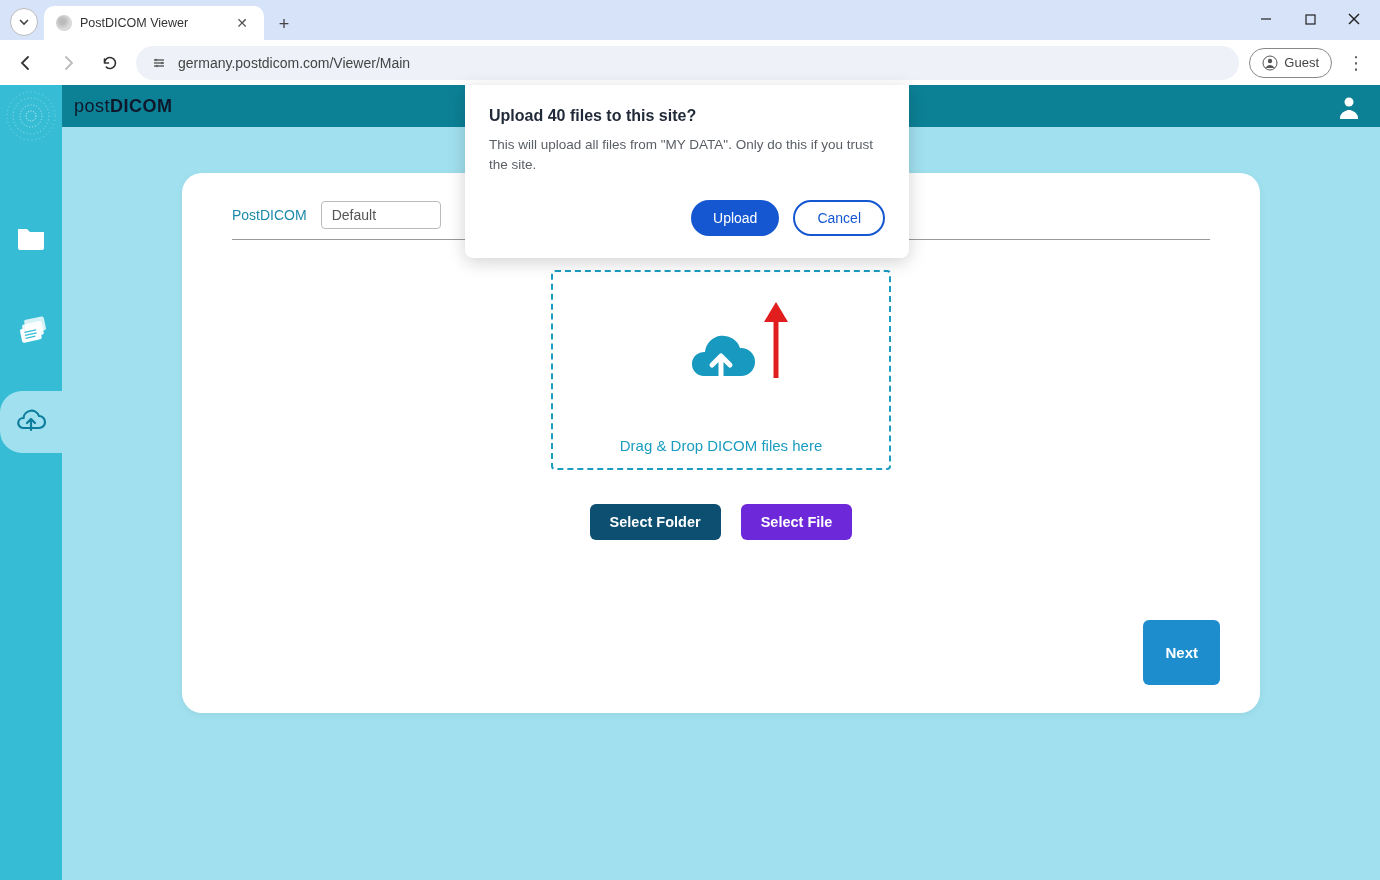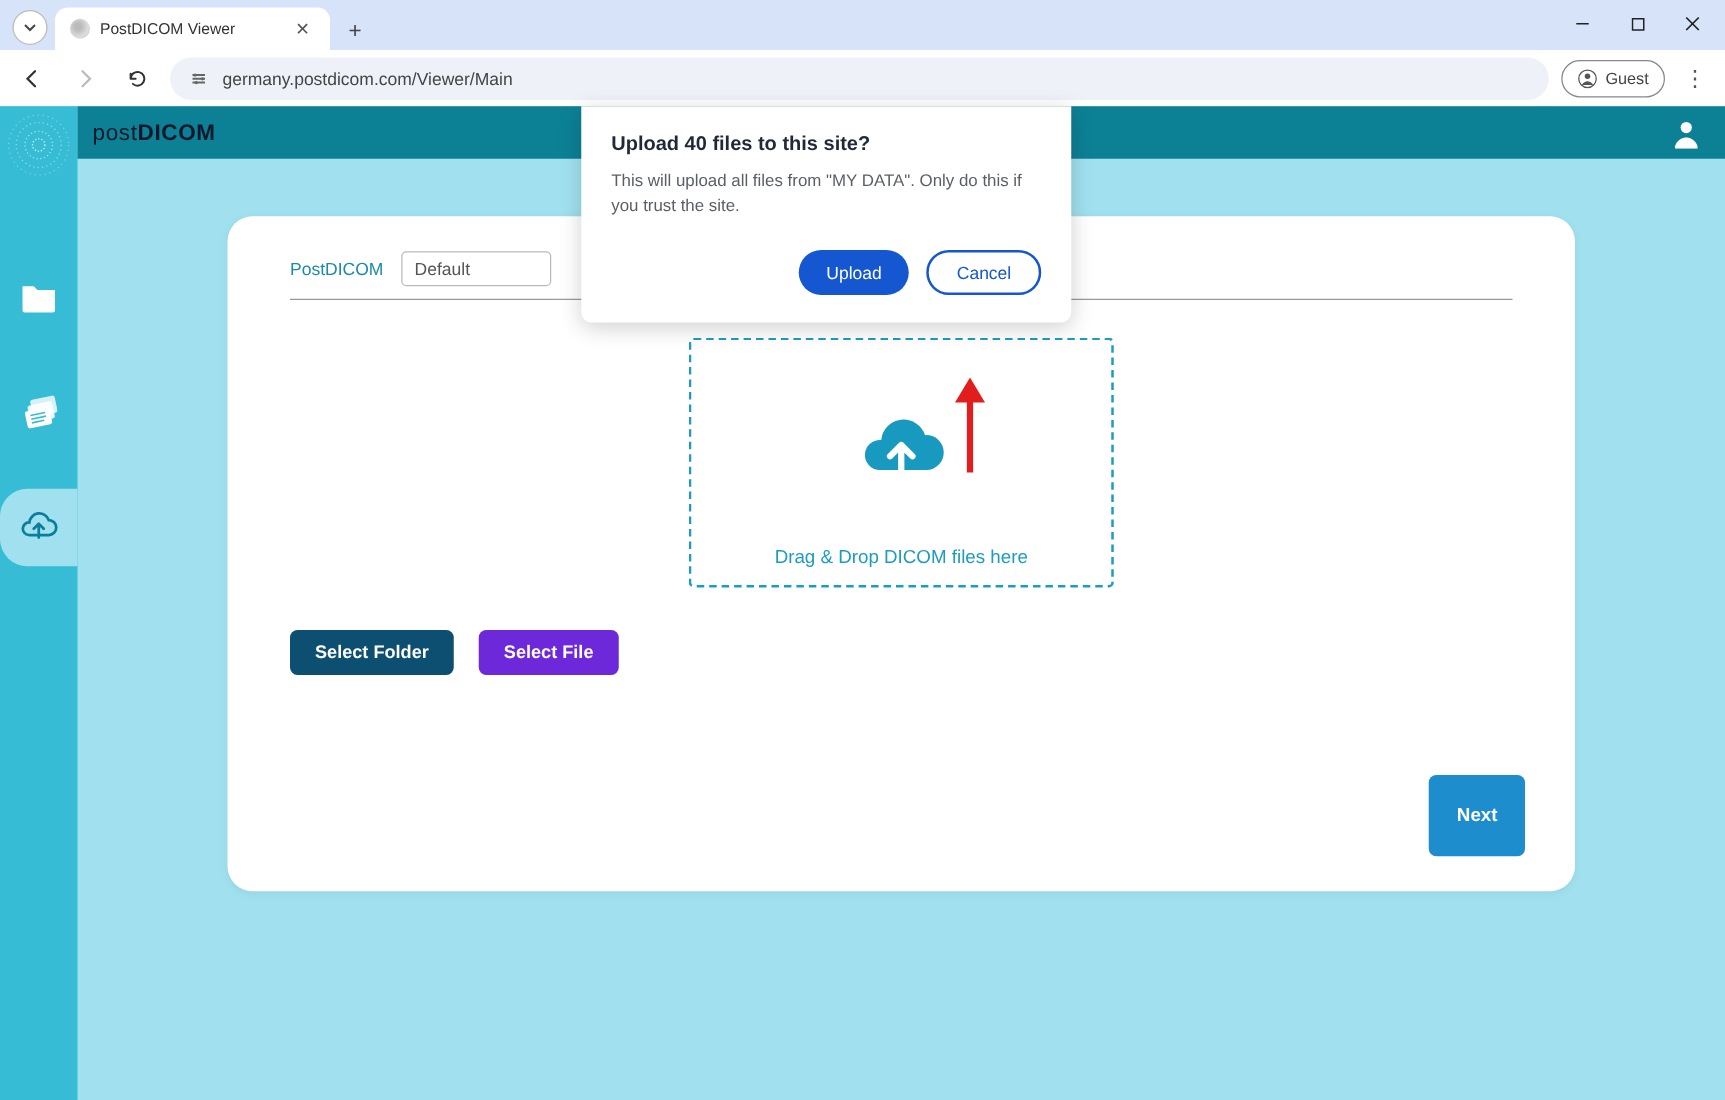--- a/index.html
+++ b/index.html
@@ -40,28 +40,28 @@
   .user-icon { width: 26px; height: 26px; cursor: pointer; }
 
   .content { position: absolute; left: 62px; right: 0; top: 42px; bottom: 0; padding: 46px 120px 40px 120px; }
   .card { background: #fff; border-radius: 20px; width: 100%; height: 540px; box-shadow: 0 2px 8px rgba(0,0,0,0.06); padding: 28px 50px; position: relative; }
   .loc-row { display: flex; align-items: center; gap: 14px; border-bottom: 1px solid #999; padding-bottom: 10px; margin-bottom: 30px; }
   .loc-label { color: #1b8aa8; font-size: 14px; }
   .loc-select { border: 1px solid #bbb; border-radius: 4px; padding: 5px 30px 5px 10px; font-size: 14px; color: #555; background: #fff; cursor: pointer; min-width: 120px; position: relative; }
 
   .dropzone { width: 340px; height: 200px; border: 2px dashed #1b9cc0; border-radius: 4px; margin: 0 auto; display: flex; flex-direction: column; align-items: center; justify-content: center; gap: 30px; position: relative; }
   .drop-text { color: #1b9cc0; font-size: 15px; font-weight: 500; position:absolute; bottom: 14px;}
-  .btn-row { display: flex; gap: 20px; justify-content: flex-start; margin-top: 34px; }
+  .btn-row { display: flex; gap: 20px; justify-content: center; margin-top: 34px; }
   .btn { border: none; border-radius: 6px; padding: 10px 20px; font-size: 14.5px; font-weight: 600; color: #fff; cursor: pointer; }
   .btn-folder { background: #0d4f71; }
   .btn-file { background: #6d28d9; }
   .btn-next { position: absolute; right: 40px; bottom: 28px; background: #1e8dce; border: none; border-radius: 6px; color: #fff; font-weight: 600; font-size: 15px; padding: 24px 22px; cursor: pointer; }
 
   
-  .dialog { position: absolute; top: 85px; left: 465px; width: 392px; background: #fff; border-radius: 0 0 8px 8px; box-shadow: 0 4px 18px rgba(0,0,0,0.18); padding: 22px 24px 22px 24px; z-index: 50; }
+  .dialog { position: absolute; top: 85px; left: 465px; width: 444px; background: #fff; border-radius: 0 0 8px 8px; box-shadow: 0 4px 18px rgba(0,0,0,0.18); padding: 22px 24px 22px 24px; z-index: 50; }
   .dlg-title { font-size: 16px; font-weight: 600; color: #1f2937; margin-bottom: 10px; }
   .dlg-body { font-size: 13.5px; color: #5a5f66; line-height: 1.45; margin-bottom: 26px; }
   .dlg-row { display: flex; justify-content: flex-end; gap: 14px; }
   .dlg-btn { border-radius: 18px; padding: 8px 22px; font-size: 14px; cursor: pointer; }
   .dlg-upload { background: #1557d0; color: #fff; border: none; font-weight: 500; }
   .dlg-cancel { background: #fff; color: #1557d0; border: 2px solid #1557d0; font-weight: 500; }
 
   
   .annot-arrow { position: absolute; top: 300px; left: 762px; z-index: 60; pointer-events: none; }
 </style>

